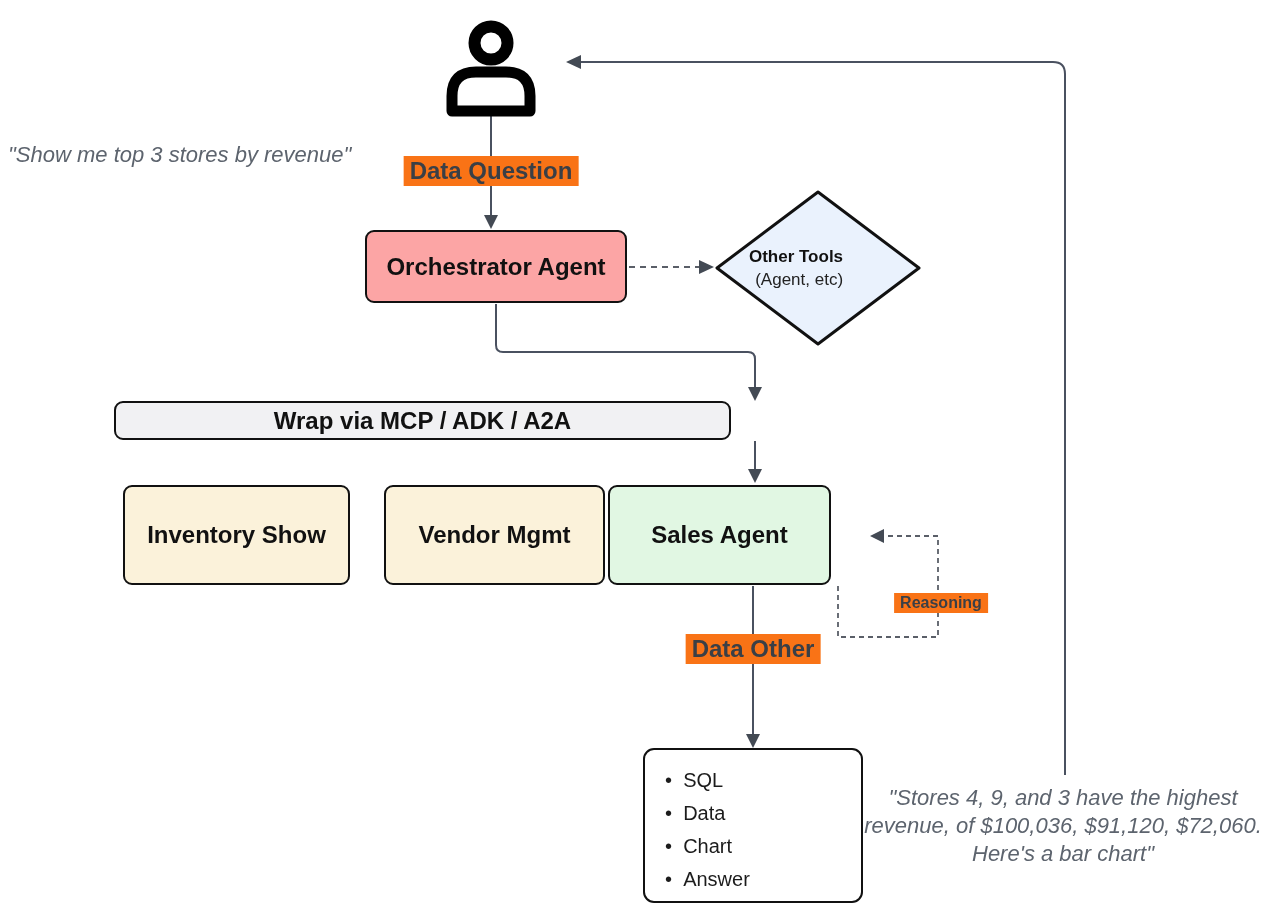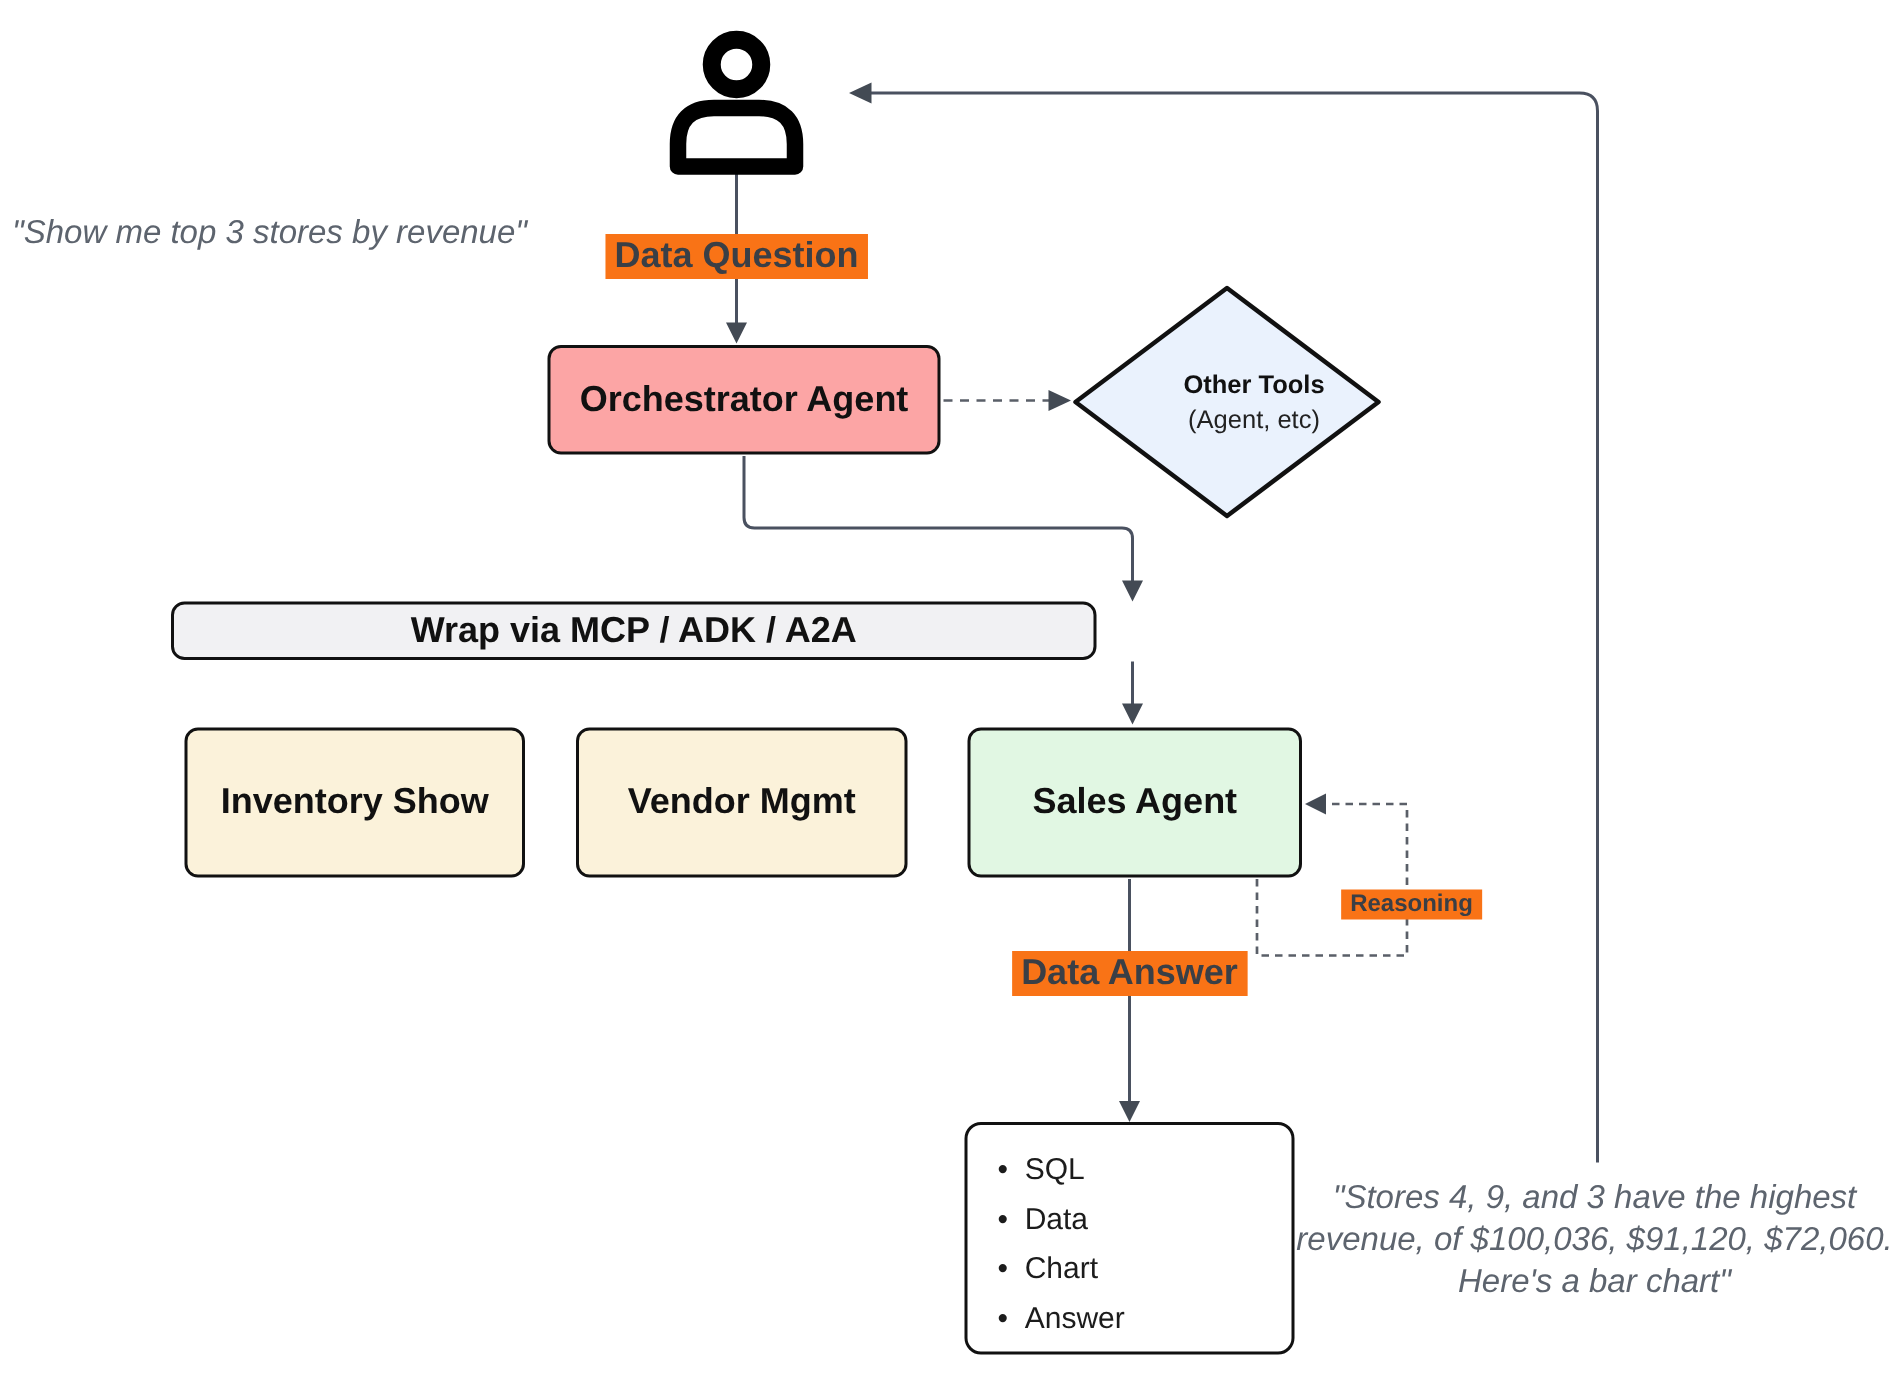--- a/index.html
+++ b/index.html
@@ -80,46 +80,46 @@
   <div class="quote" style="left:8px;top:141px;">"Show me top 3 stores by revenue"</div>
 
   <div class="quote quote-right" style="left:1063px;top:784px;">
     <div>"Stores 4, 9, and 3 have the highest</div>
     <div>revenue, of $100,036, $91,120, $72,060.</div>
     <div>Here's a bar chart"</div>
   </div>
 
   <div class="flow-label" style="left:491px;top:156px;">Data Question</div>
 
-  <div class="flow-label" style="left:753px;top:634px;">Data Answer</div>
+  <div class="flow-label" style="left:753px;top:634px;">Data Other</div>
 
   <div class="flow-label small-label" style="left:941px;top:593px;">Reasoning</div>
 
   <div class="node node-blue" style="left:365px;top:230px;width:262px;height:73px;">
     <span>Orchestrator Agent</span>
   </div>
 
-  <div class="diamond-text" style="left:836px;top:268px;">
+  <div class="diamond-text" style="left:796px;top:268px;text-align:right;">
     <div class="dt-title">Other Tools</div>
     <div>(Agent, etc)</div>
   </div>
 
   <div class="node node-gray" style="left:114px;top:401px;width:617px;height:39px;">
     <span>Wrap via MCP / ADK / A2A</span>
   </div>
 
   <div class="node node-yellow" style="left:123px;top:485px;width:227px;height:100px;">
     <span>Inventory Show</span>
   </div>
 
   <div class="node node-yellow" style="left:384px;top:485px;width:221px;height:100px;">
     <span>Vendor Mgmt</span>
   </div>
 
-  <div class="node node-green" style="left:645px;top:485px;width:223px;height:100px;">
+  <div class="node node-green" style="left:608px;top:485px;width:223px;height:100px;">
     <span>Sales Agent</span>
   </div>
 
   <div class="node node-white" style="left:643px;top:748px;width:220px;height:155px;border-radius:11px;align-items:flex-start;">
     <ul id="output-list">
       <li>SQL</li>
       <li>Data</li>
       <li>Chart</li>
       <li>Answer</li>
     </ul>

